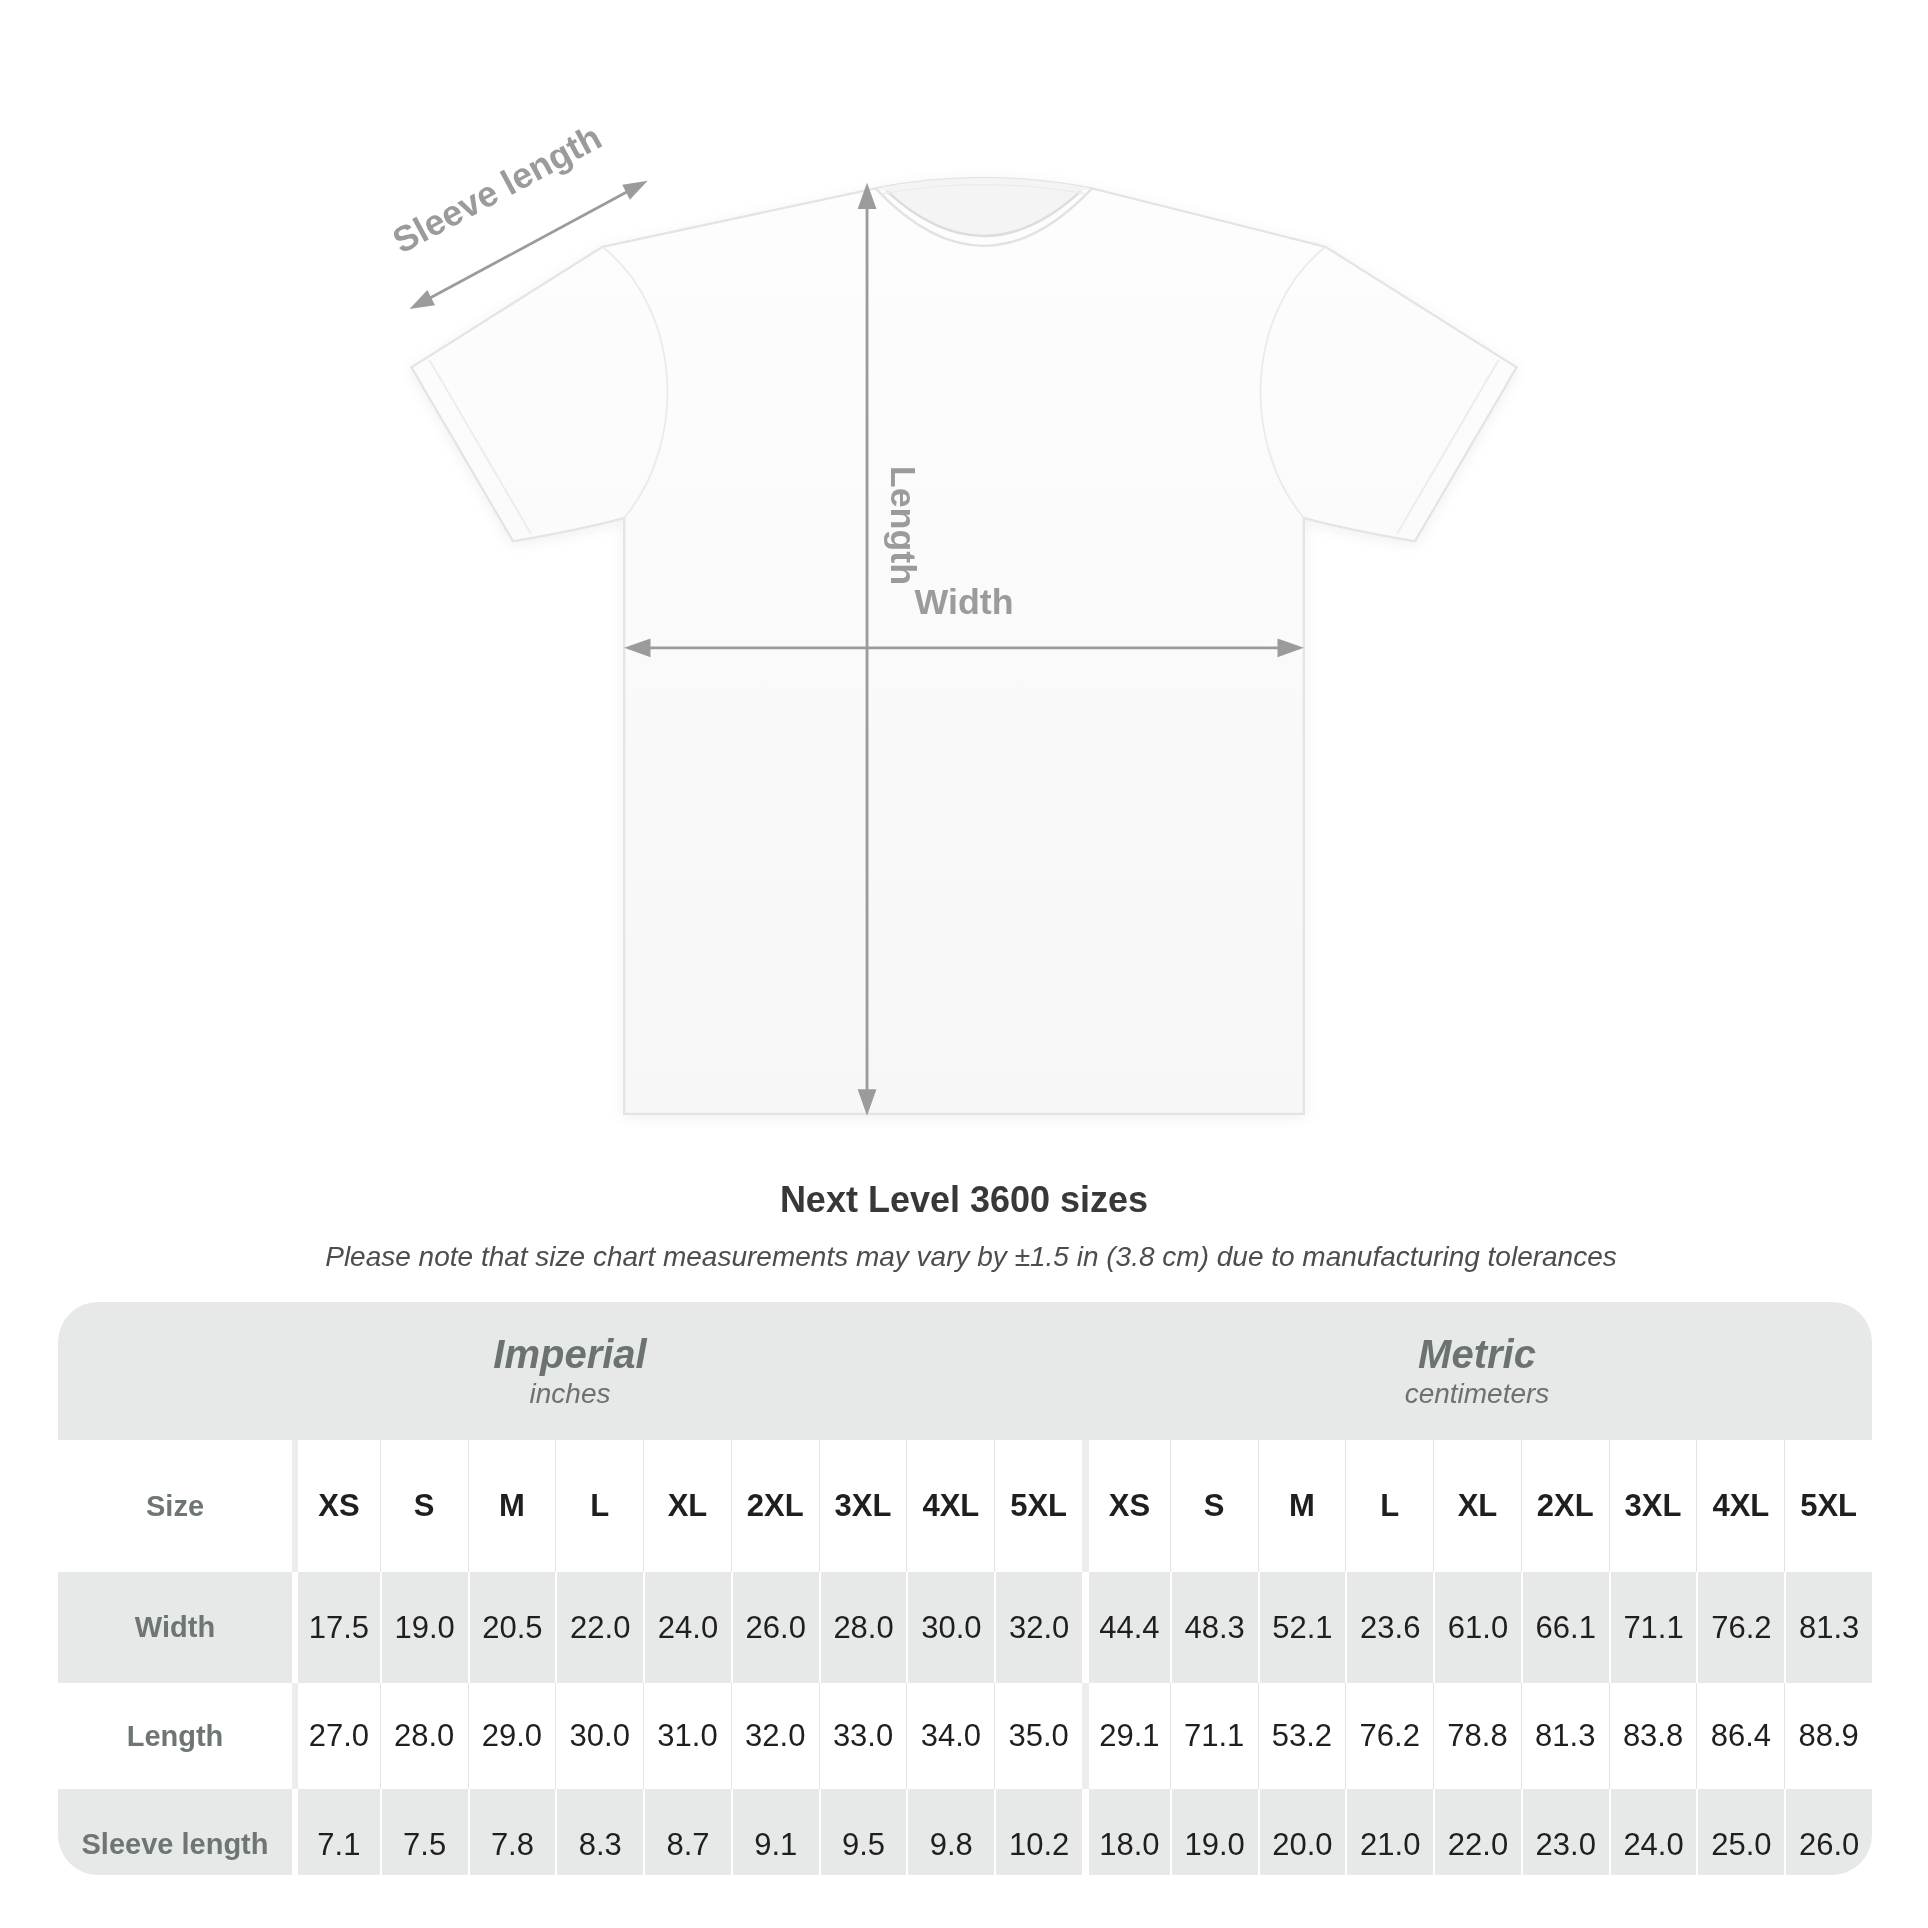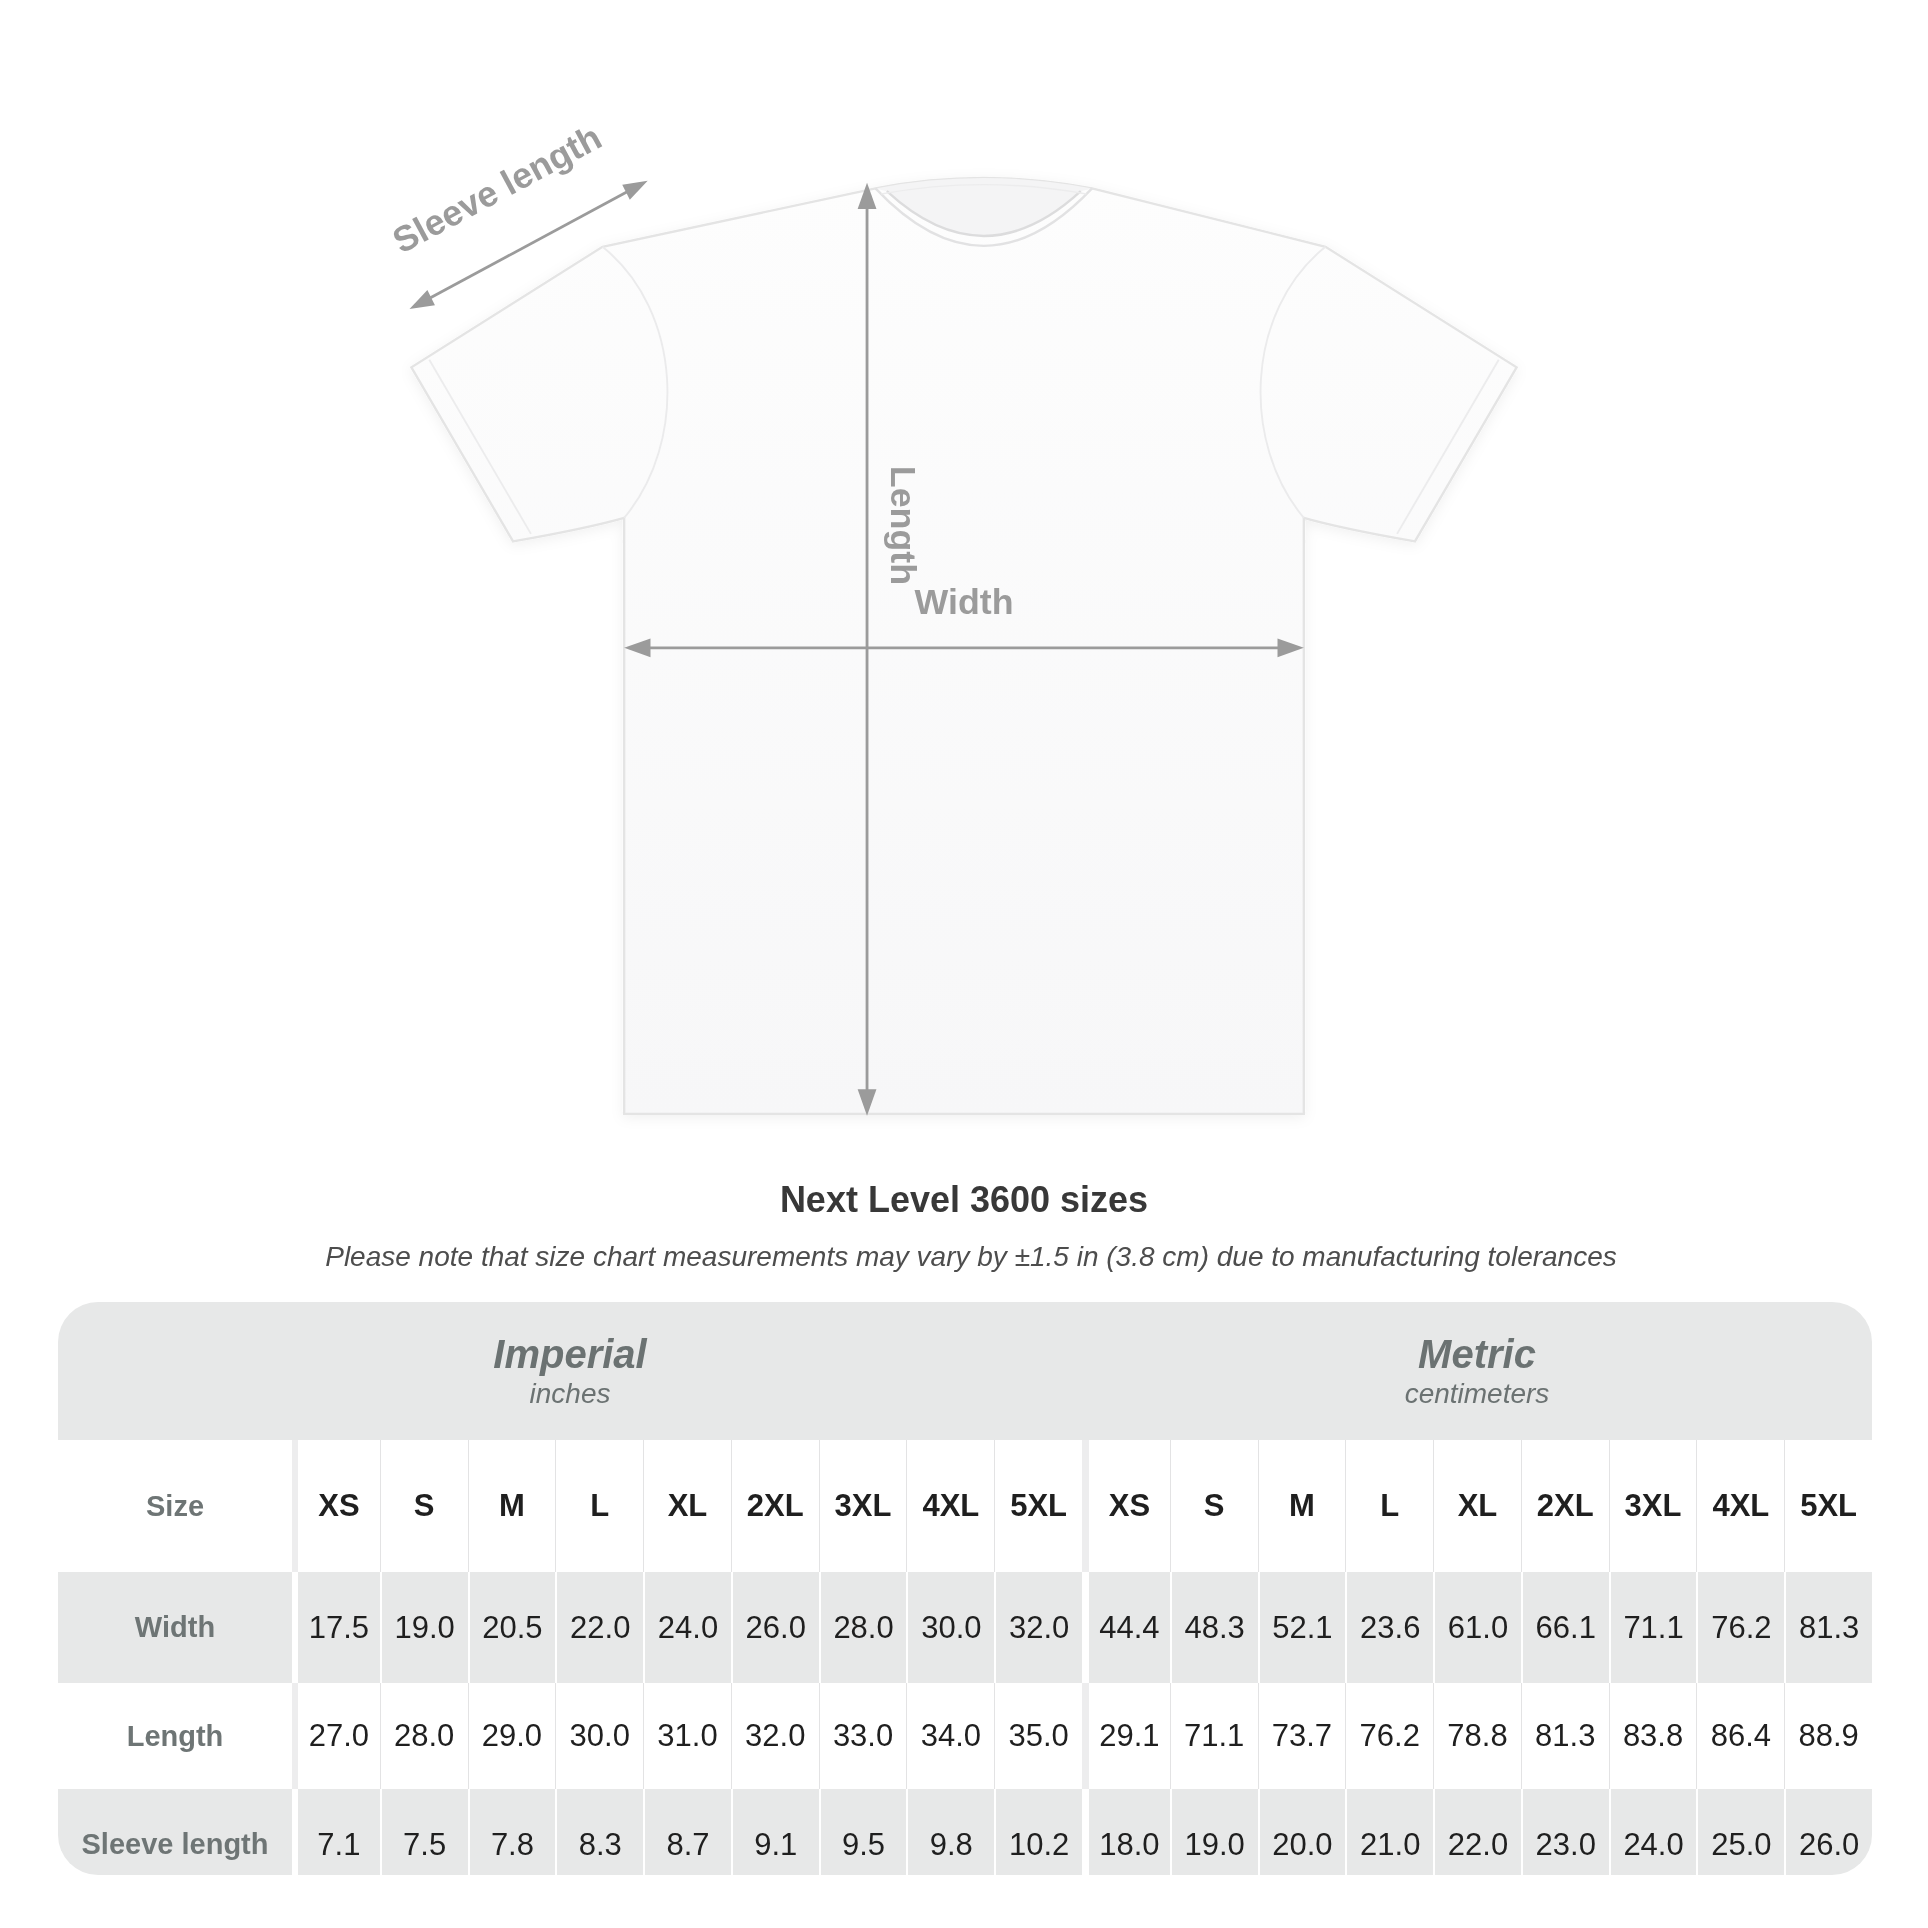--- a/index.html
+++ b/index.html
@@ -158,21 +158,21 @@
       <div class="c d">28.0</div>
       <div class="c d">29.0</div>
       <div class="c d">30.0</div>
       <div class="c d">31.0</div>
       <div class="c d">32.0</div>
       <div class="c d">33.0</div>
       <div class="c d">34.0</div>
       <div class="c d">35.0</div>
       <div class="c d fm">29.1</div>
       <div class="c d">71.1</div>
-      <div class="c d">73.7</div>
+      <div class="c d">53.2</div>
       <div class="c d">76.2</div>
       <div class="c d">78.8</div>
       <div class="c d">81.3</div>
       <div class="c d">83.8</div>
       <div class="c d">86.4</div>
       <div class="c d">88.9</div>
     </div>
 
     <div class="trow trow-s trow-gray">
       <div class="c lab">Sleeve length</div>

